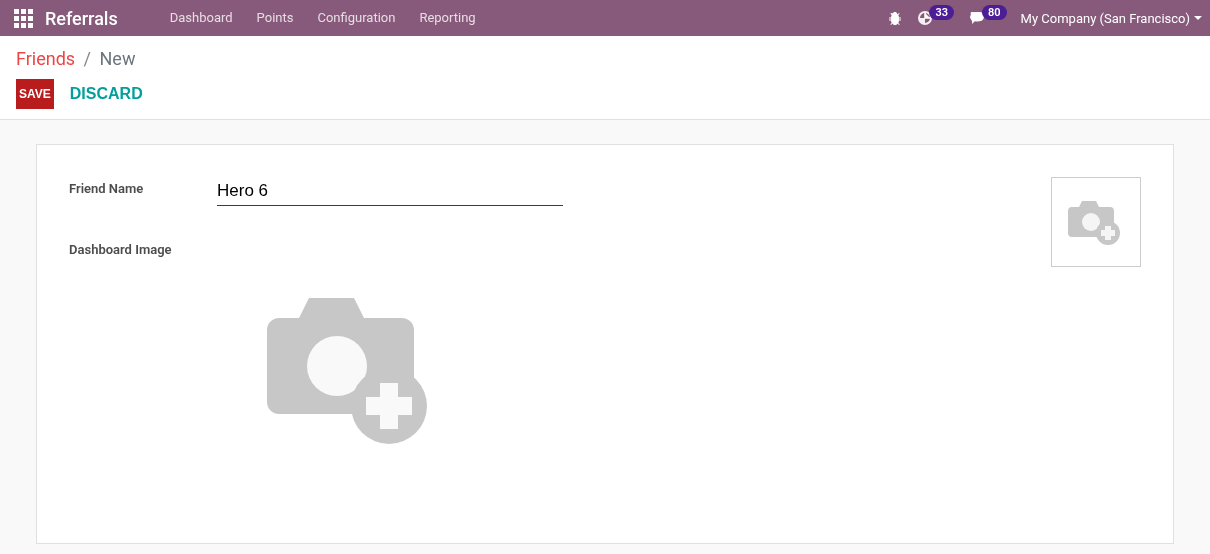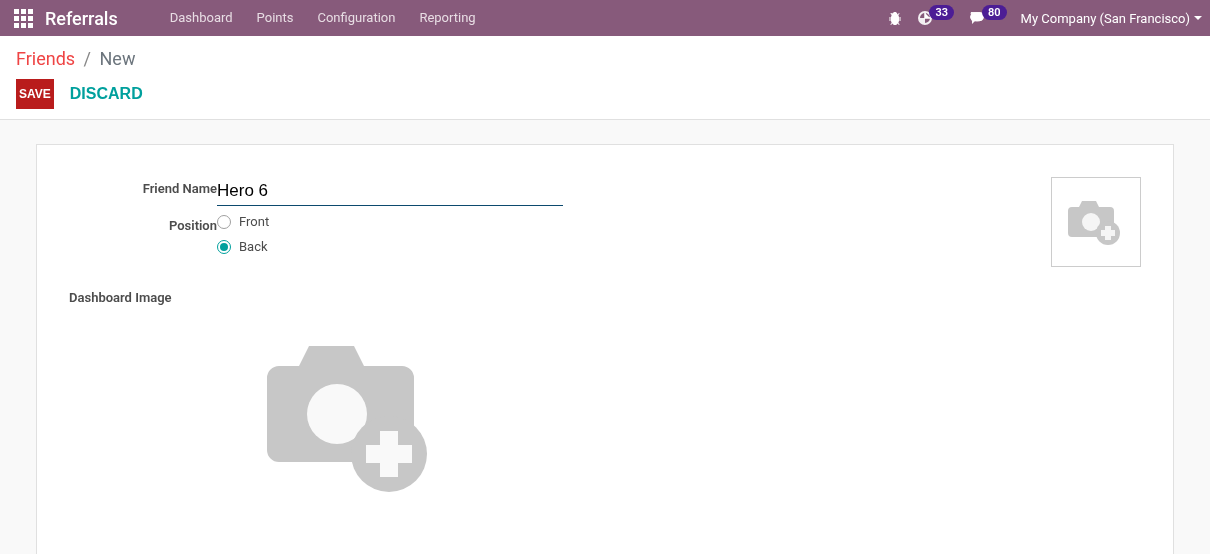--- a/index.html
+++ b/index.html
@@ -24,21 +24,21 @@
   .breadcrumb a { color: #ef4444; text-decoration: none; }
   .breadcrumb .sep { color: #888; margin: 0 4px; }
   .breadcrumb .current { color: #6c757d; }
   .buttons { display: flex; gap: 4px; }
   .btn-primary { background: #b91c1c; color: #fff; border: none; padding: 6px 3px; font-size: 12px; font-weight: 600; cursor: pointer; text-transform: uppercase; }
   .btn-secondary { background: transparent; color: #00a09d; border: none; padding: 6px 12px; font-size: 16px; font-weight: 600; cursor: pointer; text-transform: uppercase; }
   
   .sheet-wrapper { padding: 24px 0; display: flex; justify-content: center; }
   .sheet { background: #fff; border: 1px solid #e0e0e0; width: 1138px; padding: 32px 32px 60px; position: relative; min-height: 400px; }
   .form-row { display: flex; margin-bottom: 8px; align-items: flex-start; }
-  .form-label { width: 148px; font-weight: 600; color: #4c4c4c; font-size: 13px; padding-top: 4px; text-align: right; }
+  .form-label { width: 148px; font-weight: 600; color: #4c4c4c; font-size: 13px; padding-top: 4px; }
   .form-field { flex: 0 0 346px; }
   .text-input { width: 100%; border: none; border-bottom: 1px solid #0c4a6e; padding: 4px 0; font-size: 17px; outline: none; background: transparent; }
   .radio-group { display: flex; flex-direction: column; gap: 10px; }
   .radio-item { display: flex; align-items: center; gap: 8px; cursor: pointer; }
   .radio-circle { width: 14px; height: 14px; border: 1px solid #a0a0a0; border-radius: 50%; display: flex; align-items: center; justify-content: center; background: #fff; }
   .radio-circle.checked { border-color: #00a09d; }
   .radio-circle.checked::after { content: ''; width: 8px; height: 8px; background: #00a09d; border-radius: 50%; }
   .radio-label { font-size: 13px; }
   
   .image-box-small { position: absolute; top: 32px; right: 32px; width: 90px; height: 90px; border: 1px solid #ccc; display: flex; align-items: center; justify-content: center; cursor: pointer; }
@@ -123,35 +123,20 @@
       </svg>
     </div>
 
     <div class="form-row">
       <div class="form-label">Friend Name</div>
       <div class="form-field">
         <input type="text" class="text-input" value="Hero 6" style="">
       </div>
     </div>
 
-    <div class="form-row">
-      <div class="form-label">Position</div>
-      <div class="form-field">
-        <div class="radio-group">
-          <div class="radio-item">
-            <div class="radio-circle"></div>
-            <span class="radio-label">Front</span>
-          </div>
-          <div class="radio-item">
-            <div class="radio-circle checked"></div>
-            <span class="radio-label">Back</span>
-          </div>
-        </div>
-      </div>
-    </div>
 
     <div class="dashboard-section">
       <div class="dashboard-label">Dashboard Image</div>
       <div class="image-box-large">
         <svg width="200" height="170" viewBox="0 0 200 170">
           <path fill="#c7c7c7" d="M60 10h45l10 20h38a12 12 0 0 1 12 12v72a12 12 0 0 1-12 12H30a12 12 0 0 1-12-12V42a12 12 0 0 1 12-12h20l10-20z"></path>
           <circle cx="88" cy="78" r="30" fill="#f9f9f9"></circle>
           <circle cx="140" cy="118" r="38" fill="#c7c7c7"></circle>
           <rect x="131" y="95" width="18" height="46" fill="#f9f9f9"></rect>
           <rect x="117" y="109" width="46" height="18" fill="#f9f9f9"></rect>

